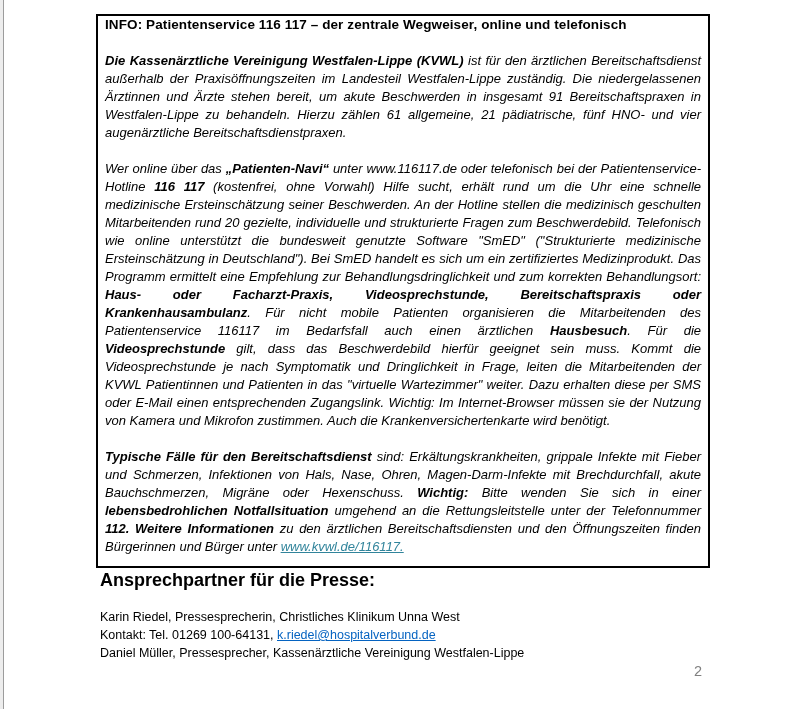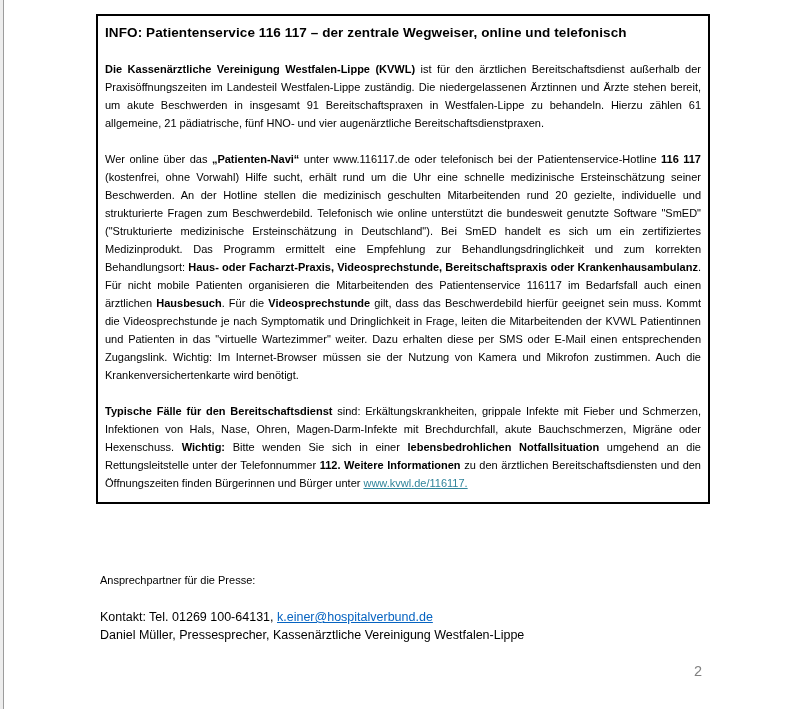--- a/index.html
+++ b/index.html
@@ -16,44 +16,45 @@
     position: absolute; left: 0; top: 0;
     width: 4px; height: 709px;
     background: #ededed;
     border-right: 1px solid #9c9c9c;
   }
   .info-box {
     position: absolute;
     left: 96px; top: 14px;
     width: 614px;
     border: 2px solid #000000;
-    padding: 8px 7px 10px 7px;
+    padding: 0 7px 10px 7px;
     background: #ffffff;
   }
   .box-title {
     font-size: 13.5px;
     font-weight: bold;
     line-height: 18px;
     letter-spacing: 0.1px;
   }
   .para {
     margin: 18px 0 0 0;
-    font-size: 11px;
+    font-size: 13px;
     line-height: 18px;
     text-align: justify;
+    font-style: italic;
   }
   .bold { font-weight: bold; }
   a.link { text-decoration: underline; cursor: pointer; }
   a.teal { color: var(--link-teal, #31849B); }
   a.blue { color: var(--link-blue, #0563C1); }
   .press-heading {
     position: absolute;
     left: 100px; top: 571px;
-    font-size: 11px;
-    font-weight: normal;
+    font-size: 18px;
+    font-weight: bold;
     line-height: 18px;
   }
   .press-lines {
     position: absolute;
     left: 100px; top: 608px;
     width: 560px;
   }
   .contact-line {
     margin: 0;
     font-size: 12.5px;
@@ -79,17 +80,18 @@
   <div id="box-paragraphs">
       <p class="para"><span class="bold">Die Kassenärztliche Vereinigung Westfalen-Lippe (KVWL)</span><span> ist für den ärztlichen Bereitschaftsdienst außerhalb der Praxisöffnungszeiten im Landesteil Westfalen-Lippe zuständig. Die niedergelassenen Ärztinnen und Ärzte stehen bereit, um akute Beschwerden in insgesamt 91 Bereitschaftspraxen in Westfalen-Lippe zu behandeln. Hierzu zählen 61 allgemeine, 21 pädiatrische, fünf HNO- und vier augenärztliche Bereitschaftsdienstpraxen.</span></p>
       <p class="para"><span>Wer online über das </span><span class="bold">„Patienten-Navi“</span><span> unter www.116117.de oder telefonisch bei der Patientenservice-Hotline </span><span class="bold">116 117</span><span> (kostenfrei, ohne Vorwahl) Hilfe sucht, erhält rund um die Uhr eine schnelle medizinische Ersteinschätzung seiner Beschwerden. An der Hotline stellen die medizinisch geschulten Mitarbeitenden rund 20 gezielte, individuelle und strukturierte Fragen zum Beschwerdebild. Telefonisch wie online unterstützt die bundesweit genutzte Software "SmED" ("Strukturierte medizinische Ersteinschätzung in Deutschland"). Bei SmED handelt es sich um ein zertifiziertes Medizinprodukt. Das Programm ermittelt eine Empfehlung zur Behandlungsdringlichkeit und zum korrekten Behandlungsort: </span><span class="bold">Haus- oder Facharzt-Praxis, Videosprechstunde, Bereitschaftspraxis oder Krankenhausambulanz</span><span>. Für nicht mobile Patienten organisieren die Mitarbeitenden des Patientenservice 116117 im Bedarfsfall auch einen ärztlichen </span><span class="bold">Hausbesuch</span><span>. Für die </span><span class="bold">Videosprechstunde</span><span> gilt, dass das Beschwerdebild hierfür geeignet sein muss. Kommt die Videosprechstunde je nach Symptomatik und Dringlichkeit in Frage, leiten die Mitarbeitenden der KVWL Patientinnen und Patienten in das "virtuelle Wartezimmer" weiter. Dazu erhalten diese per SMS oder E-Mail einen entsprechenden Zugangslink. Wichtig: Im Internet-Browser müssen sie der Nutzung von Kamera und Mikrofon zustimmen. Auch die Krankenversichertenkarte wird benötigt.</span></p>
       <p class="para"><span class="bold">Typische Fälle für den Bereitschaftsdienst</span><span> sind: Erkältungskrankheiten, grippale Infekte mit Fieber und Schmerzen, Infektionen von Hals, Nase, Ohren, Magen-Darm-Infekte mit Brechdurchfall, akute Bauchschmerzen, Migräne oder Hexenschuss. </span><span class="bold">Wichtig:</span><span> Bitte wenden Sie sich in einer </span><span class="bold">lebensbedrohlichen Notfallsituation</span><span> umgehend an die Rettungsleitstelle unter der Telefonnummer </span><span class="bold">112. Weitere Informationen</span><span> zu den ärztlichen Bereitschaftsdiensten und den Öffnungszeiten finden Bürgerinnen und Bürger unter </span><a href="#" class="link teal">www.kvwl.de/116117.</a></p>
     </div>
 </div>
 
 <div class="press-heading">Ansprechpartner für die Presse:</div>
 
 <div id="press-lines" class="press-lines">
-    <p class="contact-line"><span>Kontakt: Tel. 01269 100-64131, </span><a href="#" class="link blue">k.einer@hospitalverbund.de</a></p>
+    <p class="contact-line"><span>Karin Riedel, Pressesprecherin, Christliches Klinikum Unna West</span></p>
+    <p class="contact-line"><span>Kontakt: Tel. 01269 100-64131, </span><a href="#" class="link blue">k.riedel@hospitalverbund.de</a></p>
     <p class="contact-line"><span>Daniel Müller, Pressesprecher, Kassenärztliche Vereinigung Westfalen-Lippe</span></p>
   </div>
 
 <div class="page-number">2</div>
 
 </body></html>

